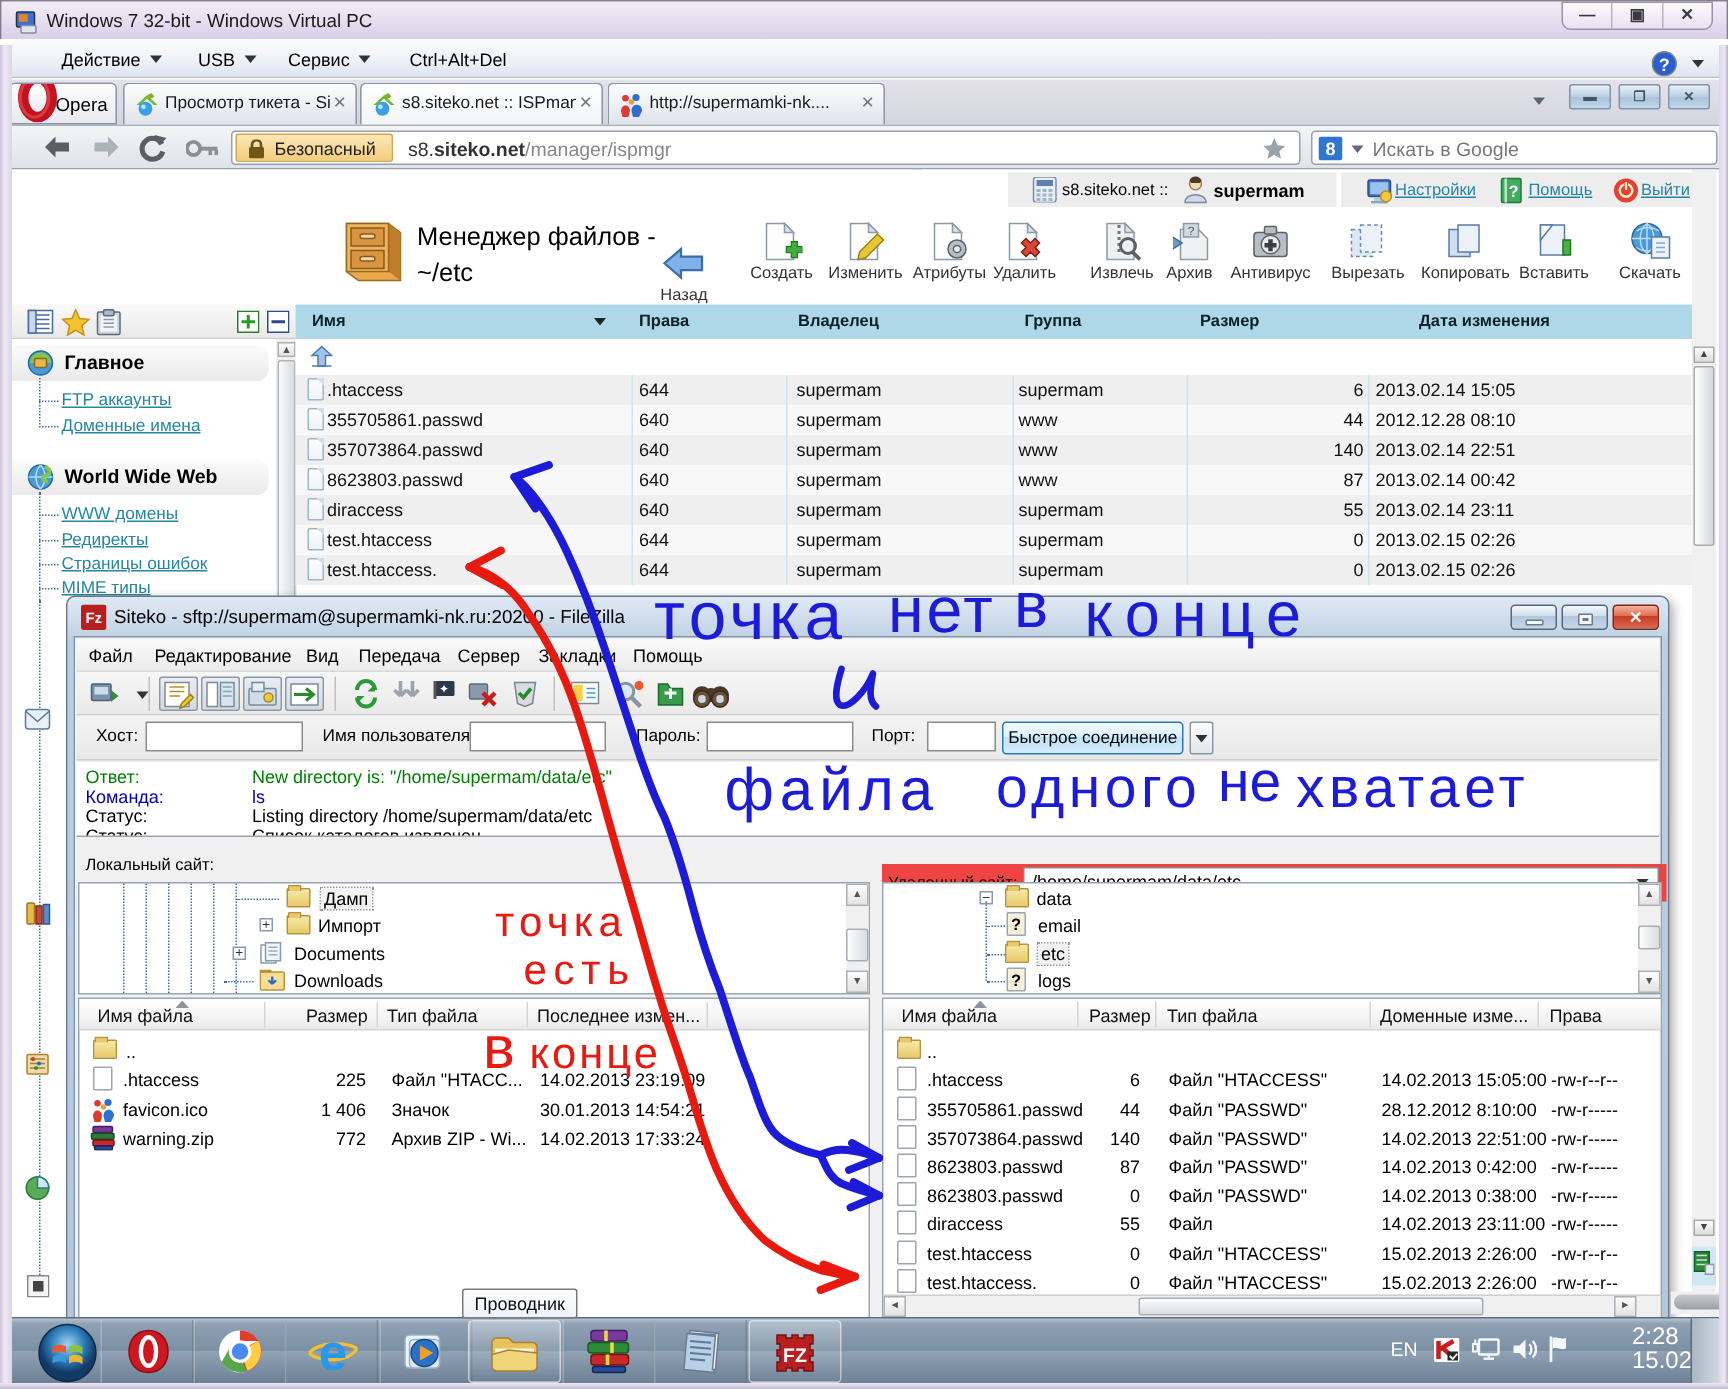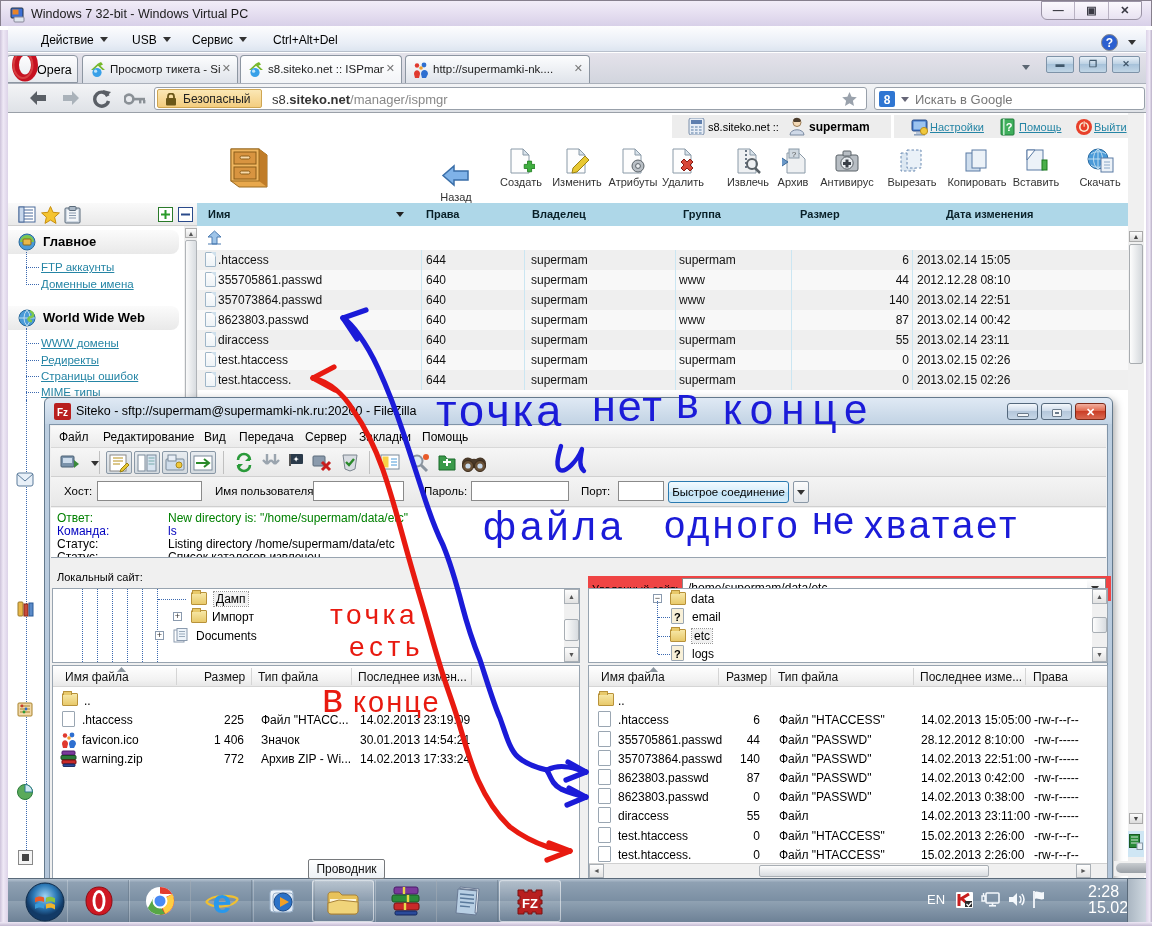--- a/index.html
+++ b/index.html
@@ -260,20 +260,21 @@
 
  <svg id="cab" width="48" height="48" viewBox="0 0 48 48">
    <path d="M8 6 L36 6 L44 12 L44 44 L16 44 L8 38Z" fill="#e8a84c" stroke="#9a6a20"></path>
    <path d="M36 6 L44 12 L44 44 L36 38Z" fill="#c07c28"></path>
    <rect x="8" y="6" width="28" height="32" fill="#efb55e" stroke="#9a6a20"></rect>
    <rect x="11" y="9" width="22" height="12" fill="#d89440" stroke="#8a5c18"></rect>
    <rect x="11" y="24" width="22" height="12" fill="#d89440" stroke="#8a5c18"></rect>
    <rect x="17" y="13" width="10" height="3" rx="1.5" fill="#f7d9a8" stroke="#8a5c18"></rect>
    <rect x="17" y="28" width="10" height="3" rx="1.5" fill="#f7d9a8" stroke="#8a5c18"></rect>
  </svg>
+ <div id="fmtitle">Менеджер файлов -<br>~/etc</div>
 
  <div class="tbi" style="left:425px;top:50px;width:46px"><svg width="30" height="26" viewBox="0 0 30 26">
         <path d="M13 3 L13 8 L27 8 L27 17 L13 17 L13 22 L2 12.5Z" fill="#7fb2e8" stroke="#3a6ea8" stroke-width="1.5"></path>
       </svg>Назад</div>
  <div class="tbi" style="left:488px;top:35px;width:50px"><svg width="28" height="26" viewBox="0 0 28 26">
         <path d="M4 1 L16 1 L22 7 L22 25 L4 25Z" fill="#fdfdfd" stroke="#8a9aa8"></path>
         <path d="M16 1 L22 7 L16 7Z" fill="#d8e2ea" stroke="#8a9aa8"></path>
         <path d="M19 10 h5 v4 h4 v5 h-4 v4 h-5 v-4 h-4 v-5 h4Z" fill="#3fae3f" stroke="#1a7a1a" transform="scale(0.82) translate(6,6)"></path>
       </svg>Создать</div>
  <div class="tbi" style="left:541px;top:35px;width:56px"><svg width="28" height="26" viewBox="0 0 28 26">
@@ -650,20 +651,29 @@
         </div>
     <div class="lrow" style="top:37px">
           <span class="tnode" style="left:101px;top:5px">+</span>
           <svg style="position:absolute;left:119px;top:2px" width="16" height="15" viewBox="0 0 16 15">
             <rect x="1" y="2" width="10" height="12" fill="#fff" stroke="#8a9aae"></rect>
             <rect x="4" y="0.5" width="10" height="12" fill="#eef4fa" stroke="#8a9aae"></rect>
             <path d="M6 3.5 h6 M6 6 h6 M6 8.5 h6" stroke="#9ab"></path>
           </svg>
           <span style="left:142px">Documents</span>
         </div>
+    <div class="lrow" style="top:55px">
+          <span class="doth" style="left:95px;top:10px;width:20px"></span>
+          <svg style="position:absolute;left:119px;top:2px" width="17" height="15" viewBox="0 0 17 15">
+            <rect x="0.5" y="2" width="16" height="12" rx="1" fill="#f4e094" stroke="#b8923a"></rect>
+            <path d="M0.5 2 v-1 h7 v1Z" fill="#e8c96a" stroke="#b8923a"></path>
+            <path d="M8.5 5 v5 M8.5 10 l-2.5 -2.5 M8.5 10 l2.5 -2.5" stroke="#2a6ac8" stroke-width="1.6" fill="none"></path>
+          </svg>
+          <span style="left:142px">Downloads</span>
+        </div>
   </div>
   <div class="fzsb" style="left:514px;top:164px;height:73px">
         <div class="ar" style="top:0">▲</div>
         <div class="th" style="top:30px;height:22px"></div>
         <div class="ar" style="bottom:0">▼</div>
       </div>
   <div class="treepane" style="left:538px;top:163px;width:520px;height:75px">
     <div class="lrow" style="top:0px">
           <span class="tnode" style="left:63px;top:5px">−</span>
           <span class="fldic" style="position:absolute;left:80px;top:3px"></span>
@@ -748,21 +758,21 @@
     <div class="lhead">
           <span style="left:12px">Имя файла</span>
           <svg style="position:absolute;left:60px;top:1px" width="9" height="5" viewBox="0 0 9 5">
             <path d="M4.5 0 L9 5 L0 5Z" fill="#8a949e"></path>
           </svg>
           <span class="cs" style="left:129px"></span>
           <span style="left:137px">Размер</span>
           <span class="cs" style="left:181px"></span>
           <span style="left:189px">Тип файла</span>
           <span class="cs" style="left:324px"></span>
-          <span style="left:331px">Последнее изме...</span>
+          <span style="left:331px">Доменные изме...</span>
           <span class="cs" style="left:436px"></span>
           <span style="left:444px">Права</span>
         </div>
     <div class="lrow" style="top:25px">
           <span class="fldic" style="position:absolute;left:8px;top:2px"></span>
           <span style="left:28px">..</span>
         </div>
     <div class="lrow" style="top:44px">
           <span class="docic" style="position:absolute;left:8px;top:1px"></span>
           <span style="left:28px">.htaccess</span>

